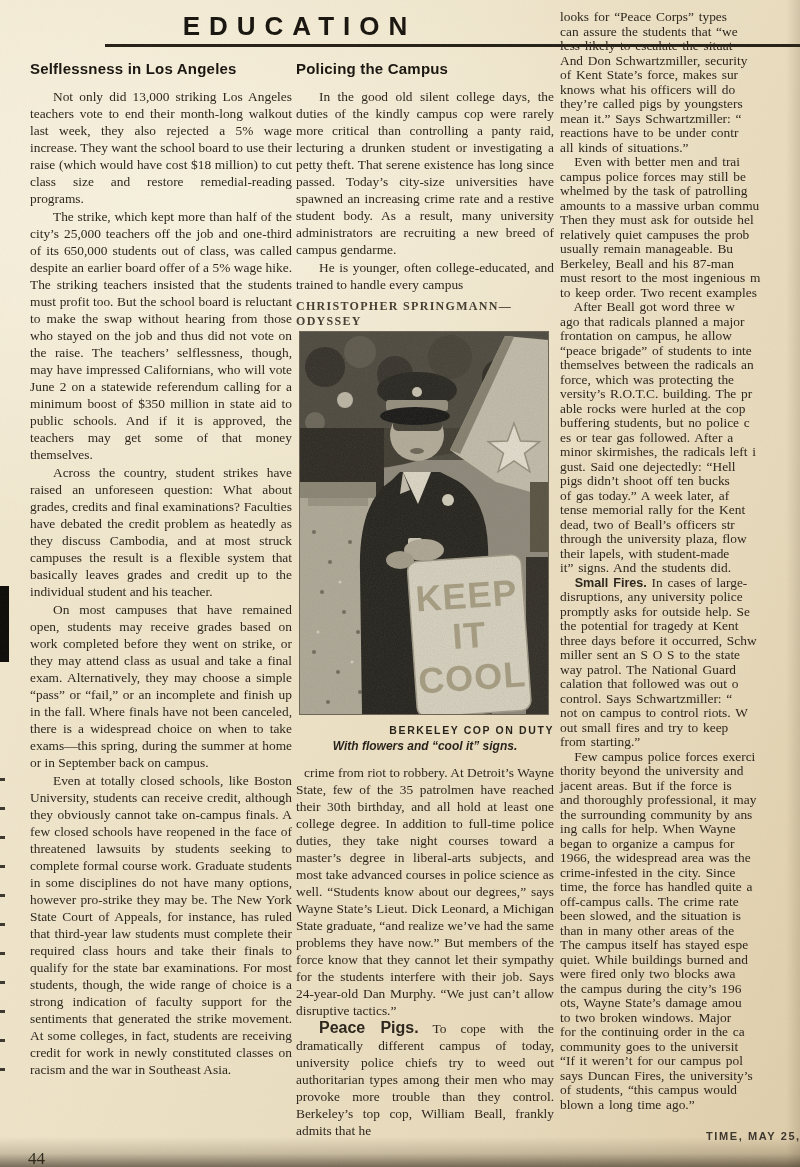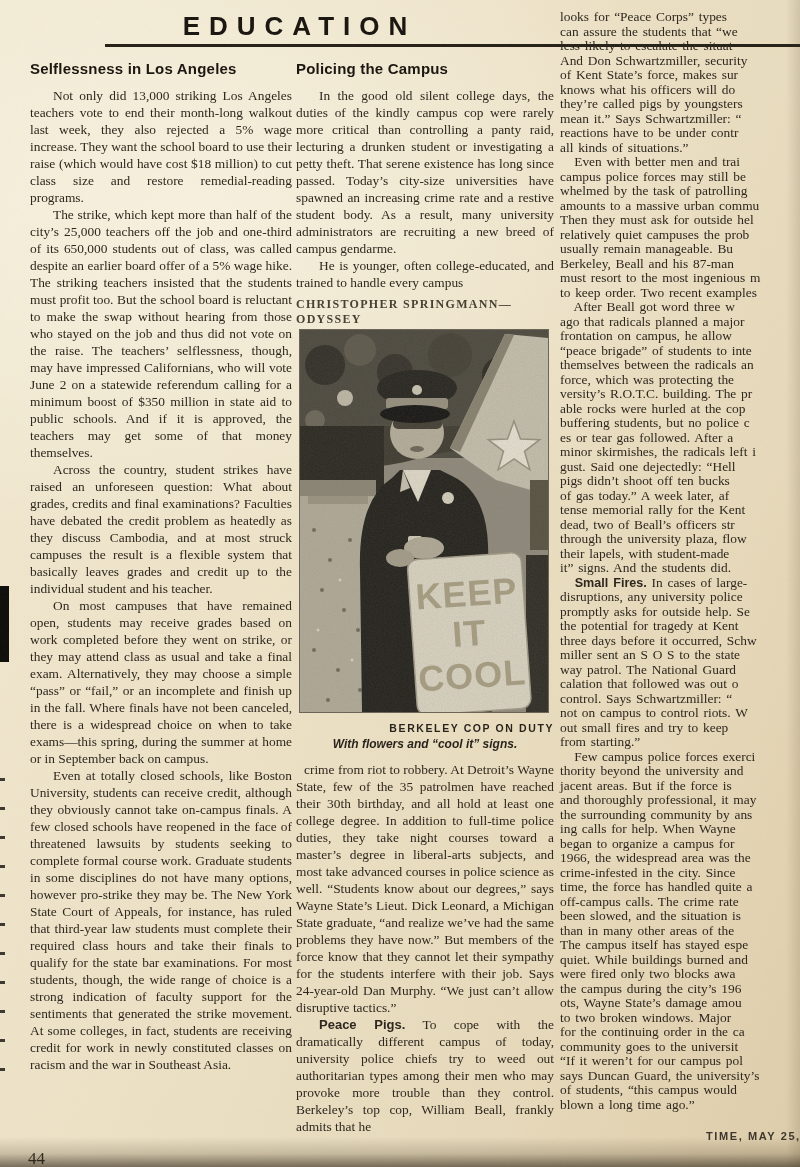--- a/index.html
+++ b/index.html
@@ -16,21 +16,21 @@
   #col3 { left:560px; top:10px; width:250px; }
 
   .section-head {
     font-family:"Liberation Sans", sans-serif; font-weight:700;
     font-size:15px; line-height:22px; color:#17130d; margin:0 0 7px 0; letter-spacing:0.2px;
   }
   .head-space { margin-top:14px; }
 
   .para { margin:0; font-size:13.4px; line-height:17px; text-align:justify; text-indent:15px; color:#2b241b; }
   .para.noindent { text-indent:0; }
-  .para .lead { font-family:"Liberation Sans", sans-serif; font-weight:700; font-size:13px;padding-left:8px; }
+  .para .lead { font-family:"Liberation Sans", sans-serif; font-weight:700; font-size:16px;padding-left:8px; }
 
   #masthead {
     position:absolute; left:15px; top:11px; width:560px; text-align:center;
     font-family:"Liberation Sans", sans-serif; font-weight:700; font-size:26px;
     letter-spacing:9px; text-indent:9px; color:#17130d;
   }
   #masthead-rule { position:absolute; left:105px; right:0; top:44px; height:2.5px; background:#241f16; }
 
   .credit {
     font-family:Liberation Serif, serif; font-size:12px; letter-spacing:1.3px;
@@ -255,21 +255,21 @@
         <div class="l"><b class="lead"></b><span>than in many other areas of the</span></div>
         <div class="l"><b class="lead"></b><span>The campus itself has stayed espe</span></div>
         <div class="l"><b class="lead"></b><span>quiet. While buildings burned and</span></div>
         <div class="l"><b class="lead"></b><span>were fired only two blocks awa</span></div>
         <div class="l"><b class="lead"></b><span>the campus during the city’s 196</span></div>
         <div class="l"><b class="lead"></b><span>ots, Wayne State’s damage amou</span></div>
         <div class="l"><b class="lead"></b><span>to two broken windows. Major</span></div>
         <div class="l"><b class="lead"></b><span>for the continuing order in the ca</span></div>
         <div class="l"><b class="lead"></b><span>community goes to the universit</span></div>
         <div class="l"><b class="lead"></b><span>“If it weren’t for our campus pol</span></div>
-        <div class="l"><b class="lead"></b><span>says Duncan Guard, the university’s</span></div>
+        <div class="l"><b class="lead"></b><span>says Duncan Fires, the university’s</span></div>
         <div class="l"><b class="lead"></b><span>of students, “this campus would</span></div>
         <div class="l"><b class="lead"></b><span>blown a long time ago.”</span></div>
       </div>
   </div>
 
   <div id="page-number">44</div>
   <div id="footer-right">TIME, MAY 25,</div>
 
   <div id="artifact-strip"></div>
   <div id="artifact-dashes"></div>

